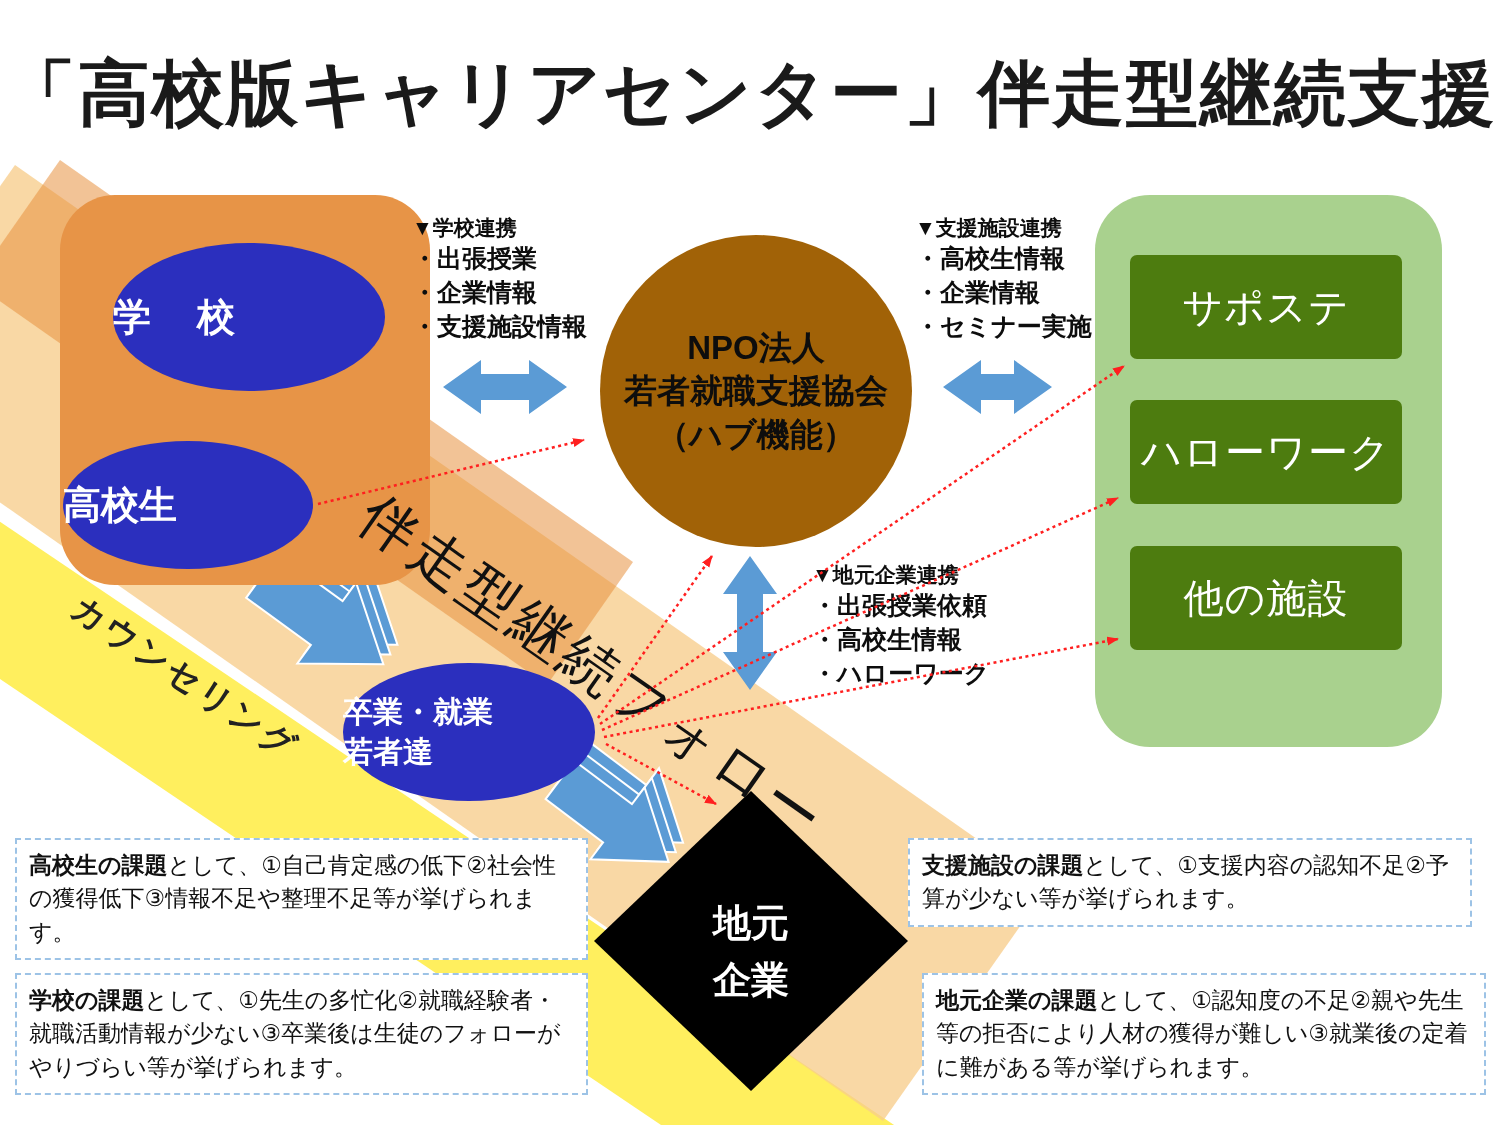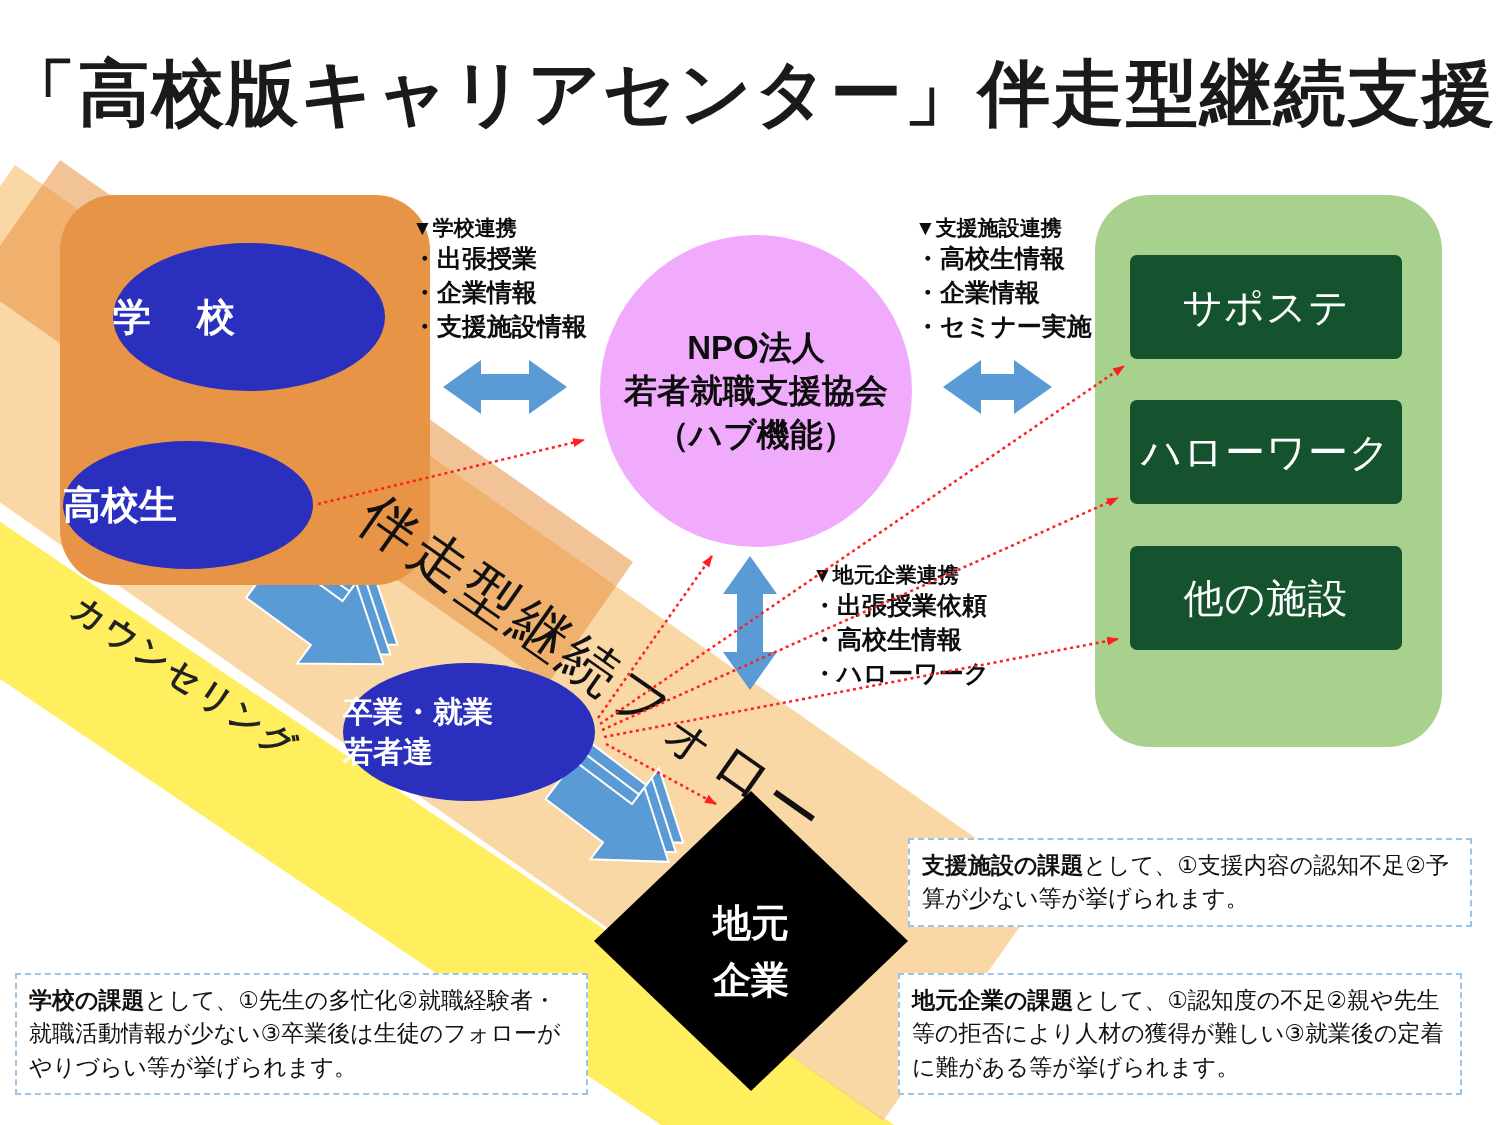--- a/index.html
+++ b/index.html
@@ -14,27 +14,27 @@
     letter-spacing:2px;color:#1a1a1a;white-space:nowrap;
   }
   .ell{
     border-radius:50%;background:#2B2FBE;color:#ffffff;display:flex;flex-direction:column;
     align-items:flex-start;justify-content:center;font-weight:600;text-align:center;
   }
   #orange-box{left:60px;top:195px;width:370px;height:390px;border-radius:55px;background:#E79447;}
   #school-ellipse{left:113px;top:243px;width:272px;height:148px;font-size:38px;letter-spacing:4px;}
   #students-ellipse{left:63px;top:441px;width:250px;height:128px;font-size:38px;}
   #npo-circle{
-    left:600px;top:235px;width:312px;height:312px;border-radius:50%;background:#f0abfc;
+    left:600px;top:235px;width:312px;height:312px;border-radius:50%;background:#a16207;
     display:flex;flex-direction:column;align-items:center;justify-content:center;
     font-size:33px;font-weight:800;line-height:1.32;text-align:center;color:#0d0d0d;
   }
   #green-box{left:1095px;top:195px;width:347px;height:552px;border-radius:55px;background:#A9D18E;}
   .fac{
-    left:1130px;width:272px;height:104px;background:#14532d;color:#ffffff;border-radius:7px;
+    left:1130px;width:272px;height:104px;background:#4d7c0f;color:#ffffff;border-radius:7px;
     display:flex;align-items:center;justify-content:center;font-size:40px;letter-spacing:1px;
   }
   #fac-0{top:255px;} #fac-1{top:400px;} #fac-2{top:546px;}
   .link-block{color:#0d0d0d;font-weight:700;}
   .link-header{font-size:21px;line-height:1.25;}
   .link-item{font-size:25px;line-height:1.36;}
   #school-link{left:412px;top:215px;width:250px;}
   #facility-link{left:915px;top:215px;width:260px;}
   #company-link{left:800px;top:556px;width:236px;background:rgba(255,255,255,0.88);padding:6px 12px 10px 12px;}
   #graduates-ellipse{left:343px;top:663px;width:252px;height:138px;font-size:30px;line-height:1.35;}
@@ -51,21 +51,21 @@
     font-size:38px;font-weight:600;line-height:1.5;margin-top:11px;
   }
   .issue{
     border:2px dashed #9DC3E6;background:#ffffff;font-size:23px;line-height:1.45;
     padding:9px 12px;color:#111;
   }
   .issue b{font-weight:800;}
   #issue-students{left:15px;top:838px;width:545px;}
   #issue-school{left:15px;top:973px;width:545px;}
   #issue-facilities{left:908px;top:838px;width:536px;}
-  #issue-companies{left:898px;top:973px;width:536px;}
+  #issue-companies{left:922px;top:973px;width:536px;}
 </style>
 </head>
 <body>
 
 <div id="canvas">
 
   <svg class="layer" viewBox="0 0 1500 1125">
     <polygon points="-10,515 1026,1214 953,1322 -83,623" fill="#FFEF5E"></polygon>
     <polygon points="15,165 1047,888 883,1121 -149,398" fill="#F7CD8C" opacity="0.78"></polygon>
     <polygon points="60,160 633,562 547,685 -26,283" fill="#E8913F" opacity="0.55"></polygon>
@@ -143,20 +143,23 @@
   </div>
 
   <div id="counseling-ribbon-text" class="abs">カウンセリング</div>
   <div id="follow-ribbon-text" class="abs">伴走型継続フォロー</div>
 
   <div id="diamond-label" class="abs">
     <div>地元</div>
     <div>企業</div>
   </div>
 
+  <div id="issue-students" class="abs issue">
+    <b>高校生の課題</b><span>として、①自己肯定感の低下②社会性の獲得低下③情報不足や整理不足等が挙げられます。</span>
+  </div>
   <div id="issue-school" class="abs issue">
     <b>学校の課題</b><span>として、①先生の多忙化②就職経験者・就職活動情報が少ない③卒業後は生徒のフォローがやりづらい等が挙げられます。</span>
   </div>
   <div id="issue-facilities" class="abs issue">
     <b>支援施設の課題</b><span>として、①支援内容の認知不足②予算が少ない等が挙げられます。</span>
   </div>
   <div id="issue-companies" class="abs issue">
     <b>地元企業の課題</b><span>として、①認知度の不足②親や先生等の拒否により人材の獲得が難しい③就業後の定着に難がある等が挙げられます。</span>
   </div>
 

